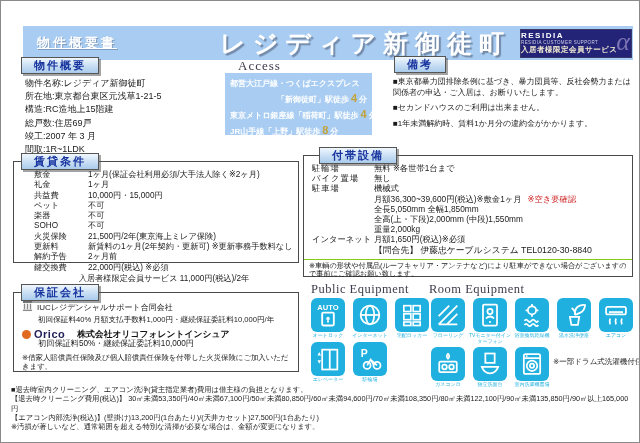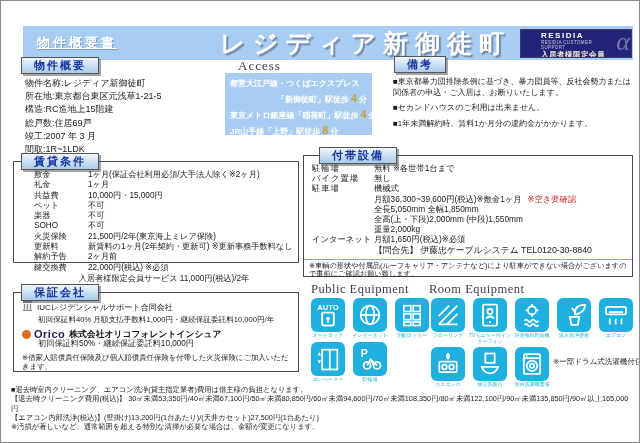--- a/index.html
+++ b/index.html
@@ -9,21 +9,21 @@
     font-family:"Liberation Sans","DejaVu Sans",sans-serif; color:#1a1a1a;
   }
   
   .band { position:absolute; left:22px; top:25px; width:610px; height:34px; background:#a9cdf2; }
   .doc-label { position:absolute; left:36px; top:33px; color:#fff; font-weight:bold; font-size:13px;
     letter-spacing:3px; text-decoration:underline; text-shadow:1px 1px 0 #7d9cc0; }
   .main-title { position:absolute; left:140px; top:26px; width:370px; text-align:right;
     font-family:Liberation Serif, serif; font-size:25px; font-weight:bold; color:#fff;
     letter-spacing:7px; text-shadow:2px 2px 1px rgba(110,130,160,0.9); white-space:nowrap; }
   .brand { position:absolute; left:519px; top:28px; width:112px; height:29px; background:#232377;
-    border:1px solid #3a3a6a; color:#fff; padding:1px 20px; box-sizing:border-box; overflow:hidden; }
+    border:1px solid #3a3a6a; color:#fff; padding:1px 0; box-sizing:border-box; overflow:hidden; }
   .brand .l1 { font-size:8px; font-weight:bold; letter-spacing:1.5px; line-height:9px; }
   .brand .l2 { font-size:4.5px; color:#cfcfe8; line-height:5px; letter-spacing:0.4px; }
   .brand .l3 { font-size:7.5px; font-weight:bold; color:#f2ecd2; line-height:10px; letter-spacing:0.5px; }
   .brand .alpha { position:absolute; right:1px; top:-3px; font-family:"Liberation Serif",serif;
     font-style:italic; font-size:26px; color:rgba(170,160,215,0.65); }
   
   .sec-badge { position:absolute; z-index:3; background:linear-gradient(180deg,#f0f7fd 0%,#cfe2f5 45%,#a9cbeb 100%);
     border:1px solid #555; box-shadow:2px 2px 0 rgba(90,90,90,0.55); color:#16339e; font-weight:bold;
     font-size:11px; line-height:15px; padding:0 12px; letter-spacing:2px; white-space:nowrap; }
   .box { position:absolute; border:1px solid #4a4a4a; background:#fff; box-sizing:border-box; }
@@ -52,21 +52,21 @@
   .fac-sub { padding-left:62px; line-height:10.2px; white-space:nowrap; }
   .alert-red { color:#cc2222; padding-left:6px; }
   .fac-contact { padding-left:62px; line-height:11px; font-size:8.8px; white-space:nowrap; }
   .fac-note { border-top:1px solid #84cc16; margin:3px -5px 0 -8px; padding:2px 5px 0 5px;
     font-size:7.2px; line-height:8.8px; white-space:normal; }
   
   .gua-box { left:12px; top:291px; width:286px; height:80px; padding:7px 6px 0 8px; font-size:8px; }
   .gua-row { display:flex; align-items:center; line-height:10px; white-space:nowrap; }
   .gua-indent { padding-left:16px; line-height:10px; font-size:7.6px; white-space:nowrap; }
   .orico-dot { width:9px; height:9px; border-radius:50%; background:#e06a20; margin-right:3px; flex:none; }
-  .orico-brand { font-weight:bold; font-size:11px; color:#22225a; margin-right:4px; letter-spacing:0.5px; }
+  .orico-brand { font-weight:bold; font-size:11px; color:#22225a; margin-right:12px; letter-spacing:0.5px; }
   .orico-name { font-weight:bold; font-size:8.8px; color:#111; }
   .gua-note { margin-top:4px; font-size:7.4px; line-height:9px; white-space:normal; }
   .iuc-logo { margin-right:4px; flex:none; display:inline-block; }
   
   .eq-head { position:absolute; font-family:"Liberation Serif",serif; font-size:12.5px; color:#3c3c4c; letter-spacing:0.5px; }
   .eq-grid { position:absolute; display:flex; flex-wrap:wrap; }
   .eq-cell { width:42px; margin-bottom:3px; text-align:center; }
   .eq-icon { width:34px; height:34px; margin:0 auto; background:#1fb0e0; border-radius:6px;
     display:flex; align-items:center; justify-content:center; }
   .eq-icon svg { width:28px; height:28px; }

